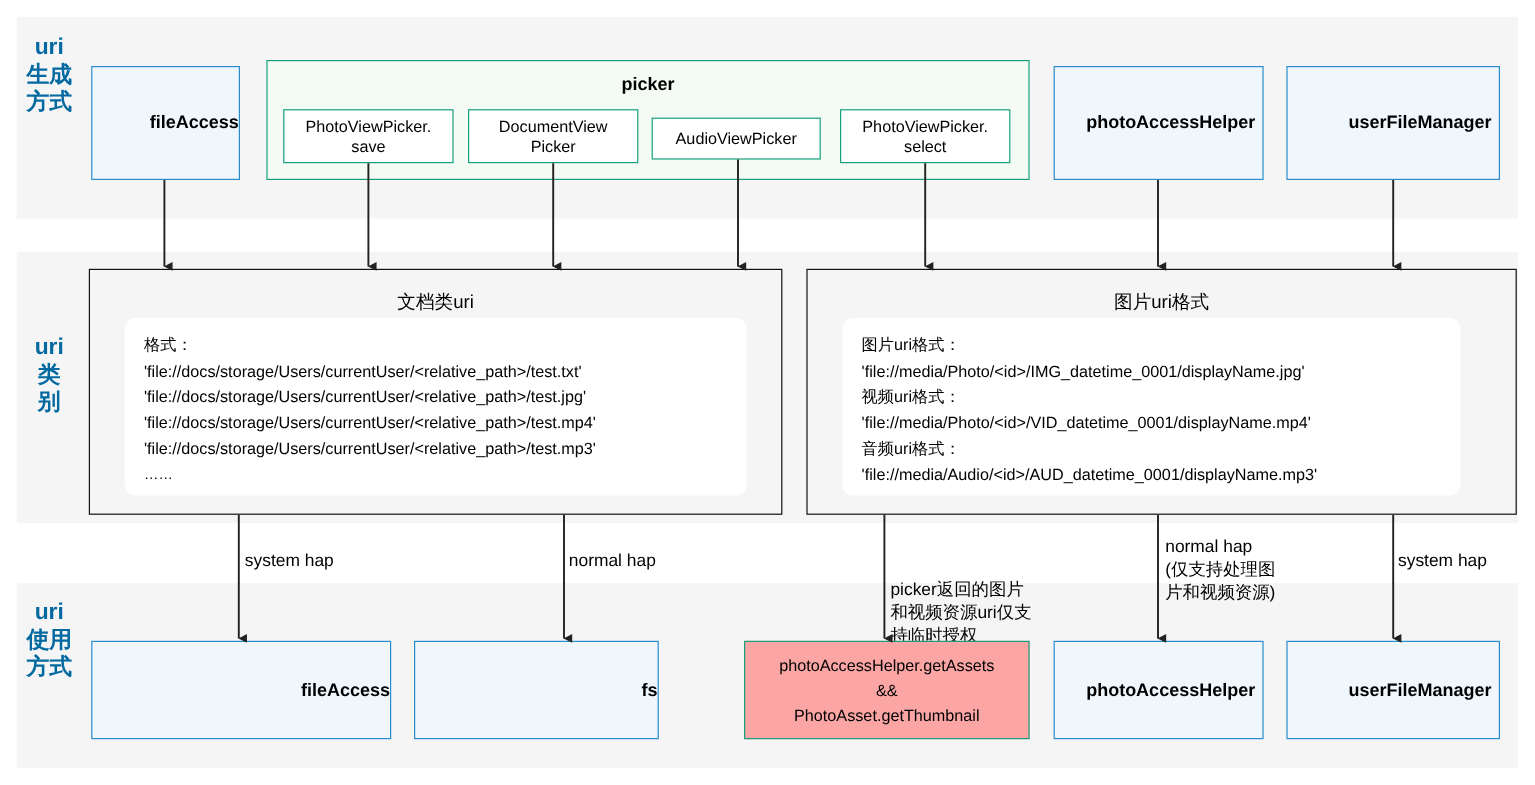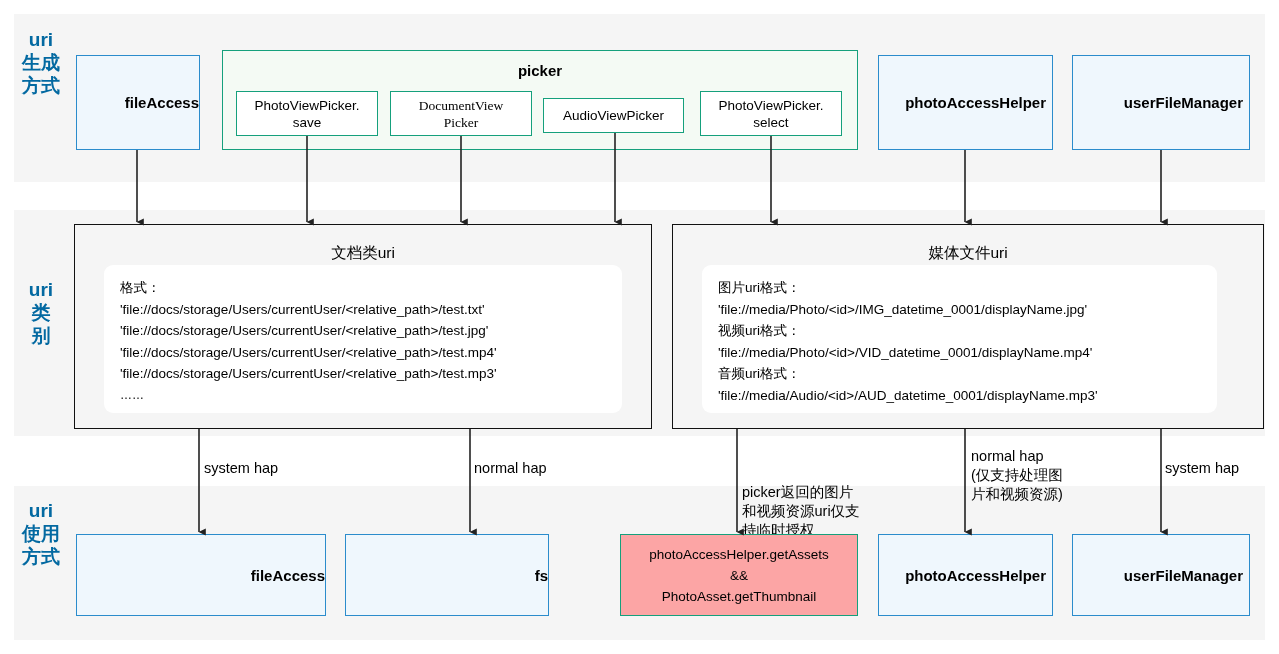--- a/index.html
+++ b/index.html
@@ -164,21 +164,21 @@
   <div class="group-green" style="left:222px;top:50px;width:636px;height:100px;">
     <div class="group-title">picker</div>
   </div>
 
   <div class="node-green" style="left:236px;top:91px;width:142px;height:45px;">
     <span class="node-text" style="white-space:pre-line;">PhotoViewPicker.
 save</span>
   </div>
 
   <div class="node-green" style="left:390px;top:91px;width:142px;height:45px;">
-    <span class="node-text" style="white-space:pre-line;font-family:Liberation Serif, serif;">DocumentView
+    <span class="node-text" style="white-space:pre-line;">DocumentView
 Picker</span>
   </div>
 
   <div class="node-green" style="left:543px;top:98px;width:141px;height:35px;">
     <span class="node-text" style="white-space:pre-line;">AudioViewPicker</span>
   </div>
 
   <div class="node-green" style="left:700px;top:91px;width:142px;height:45px;">
     <span class="node-text" style="white-space:pre-line;">PhotoViewPicker.
 select</span>
@@ -198,21 +198,21 @@
   <div class="cat-inner" style="left:104px;top:265px;width:518px;height:148px;">
     <div class="line">格式：</div>
     <div class="line">'file://docs/storage/Users/currentUser/&lt;relative_path&gt;/test.txt'</div>
     <div class="line">'file://docs/storage/Users/currentUser/&lt;relative_path&gt;/test.jpg'</div>
     <div class="line">'file://docs/storage/Users/currentUser/&lt;relative_path&gt;/test.mp4'</div>
     <div class="line">'file://docs/storage/Users/currentUser/&lt;relative_path&gt;/test.mp3'</div>
     <div class="line" style="font-size:12px;">……</div>
   </div>
 
   <div class="cat-box" style="left:672px;top:224px;width:592px;height:205px;">
-    <div class="cat-title">媒体文件uri</div>
+    <div class="cat-title">图片uri格式</div>
   </div>
   <div class="cat-inner" style="left:702px;top:265px;width:515px;height:148px;">
     <div class="line">图片uri格式：</div>
     <div class="line">'file://media/Photo/&lt;id&gt;/IMG_datetime_0001/displayName.jpg'</div>
     <div class="line">视频uri格式：</div>
     <div class="line">'file://media/Photo/&lt;id&gt;/VID_datetime_0001/displayName.mp4'</div>
     <div class="line">音频uri格式：</div>
     <div class="line">'file://media/Audio/&lt;id&gt;/AUD_datetime_0001/displayName.mp3'</div>
   </div>
 

